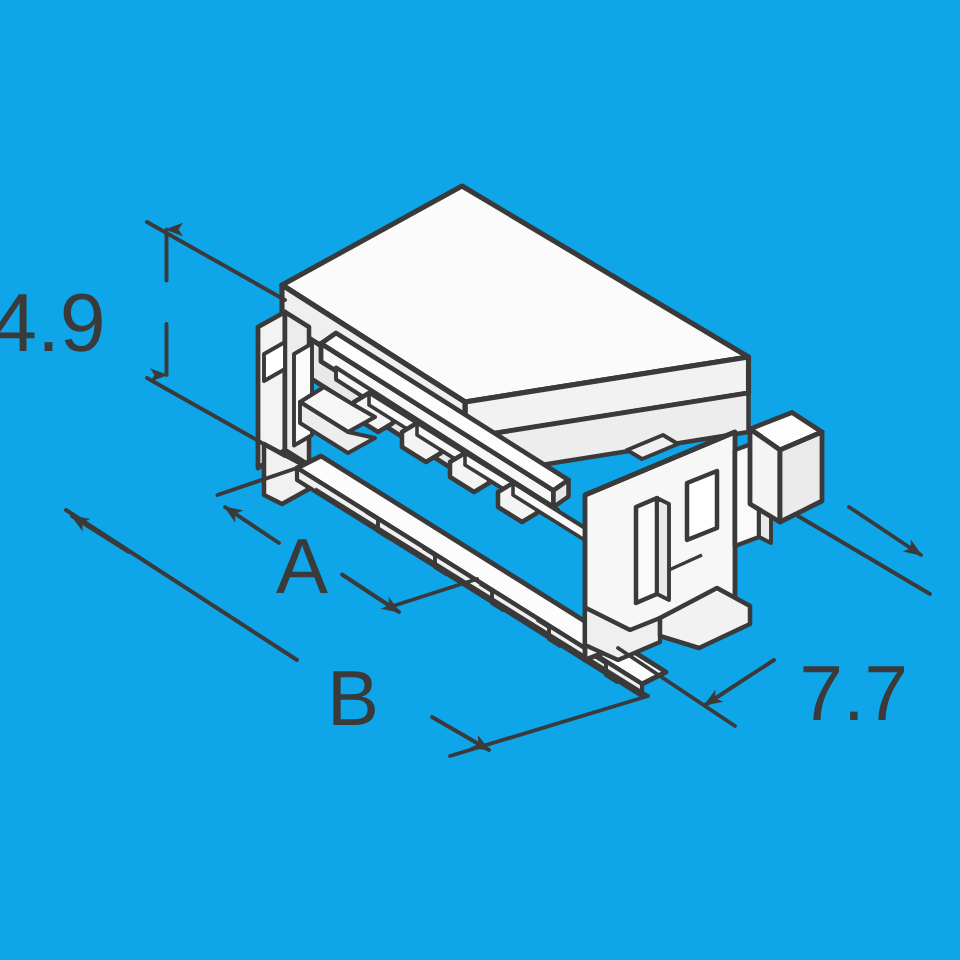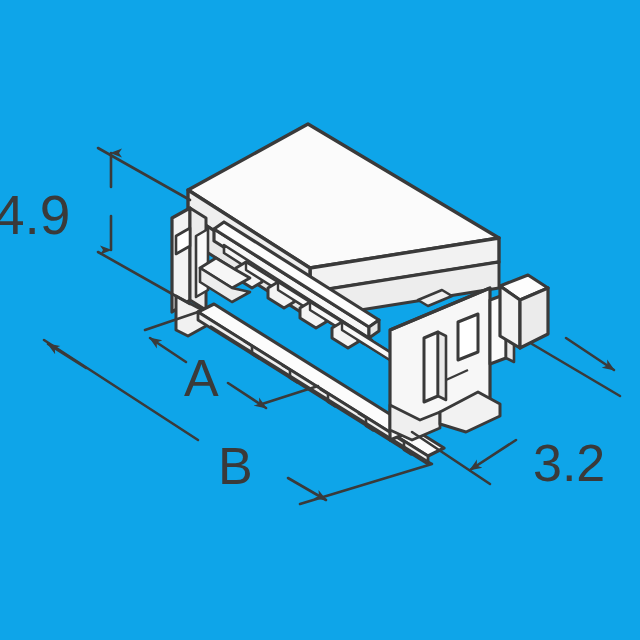--- a/index.html
+++ b/index.html
@@ -156,15 +156,15 @@
         <line x1="532" y1="344" x2="620" y2="396"></line>
         <line x1="516" y1="440" x2="470" y2="470" marker-end="url(#arrDiag)"></line>
         <line x1="566" y1="338" x2="614" y2="370" marker-end="url(#arrDiag)"></line>
       </g>
     </g>
   </svg>
 
   <div class="dim-text" id="t-49">4.9</div>
   <div class="dim-text" id="t-A">A</div>
   <div class="dim-text" id="t-B">B</div>
-  <div class="dim-text" id="t-77">3.2</div>
+  <div class="dim-text" id="t-77">7.7</div>
 
 </div>
 
 </body></html>

